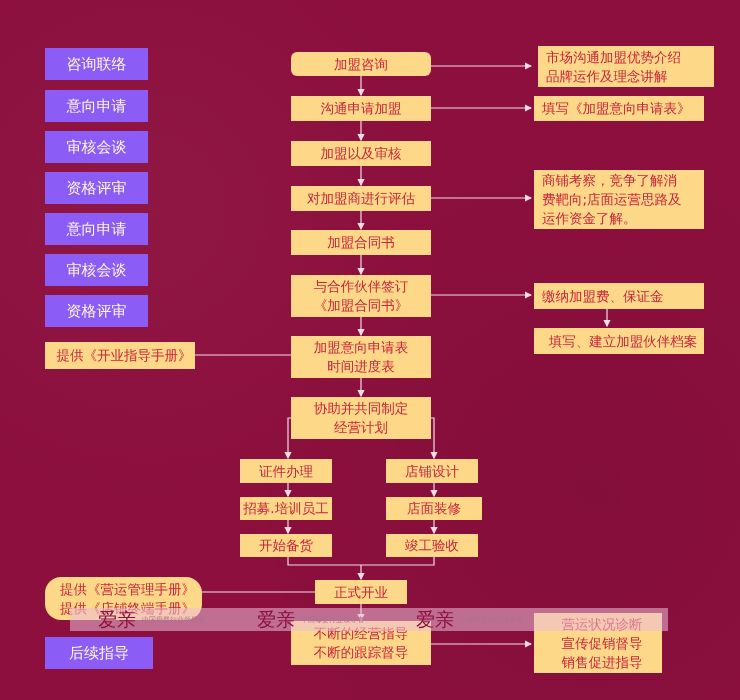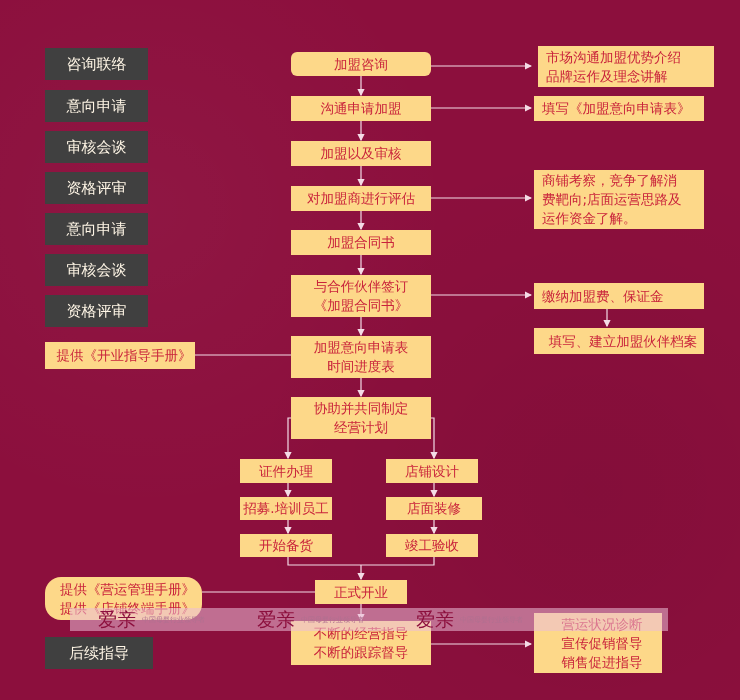--- a/index.html
+++ b/index.html
@@ -9,21 +9,21 @@
     background-image:
       radial-gradient(circle at 20% 30%, rgba(255,255,255,0.03) 0, transparent 40%),
       radial-gradient(circle at 80% 70%, rgba(0,0,0,0.06) 0, transparent 45%);
     font-family:"DejaVu Sans", sans-serif;
   }
   .box {
     position:absolute; box-sizing:border-box;
     display:flex; align-items:center; justify-content:center;
     text-align:center; white-space:pre-line; line-height:19px;
   }
-  .left-stage { background:#404040; color:#fff6e6; font-size:15px; }
+  .left-stage { background:#8b5cf6; color:#fff6e6; font-size:15px; }
   .flow { background:#fdd889; color:#c9233b; font-size:13.5px; }
   .note { background:#fdd889; color:#c9233b; font-size:13.5px; justify-content:flex-start; text-align:left; padding-left:8px; }
   .note.center { justify-content:center; text-align:center; padding-left:8px; }
   svg.lines { position:absolute; left:0; top:0; }
   .watermark {
     position:absolute; left:70px; top:608px; width:598px; height:23px;
     background:rgba(235,190,215,0.55); display:flex; align-items:center;
     color:#8c0f3d; font-size:19px; overflow:hidden;
   }
   .wm-unit { display:flex; align-items:center; margin-right:52px; }

